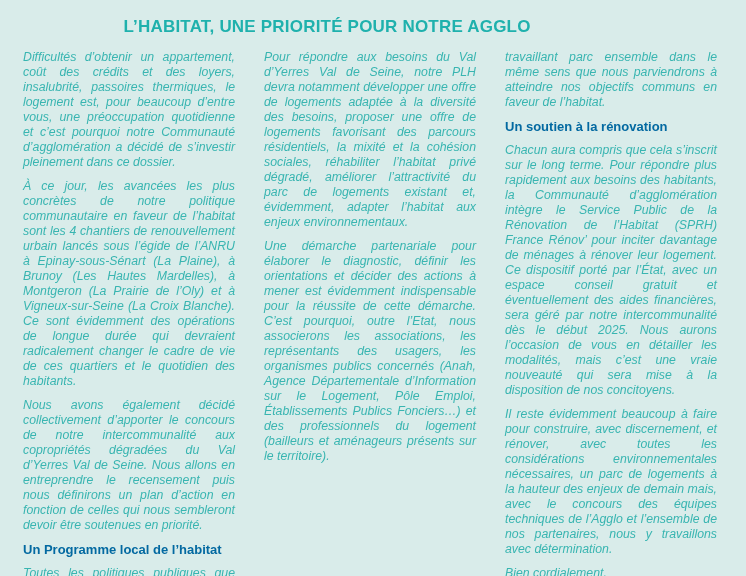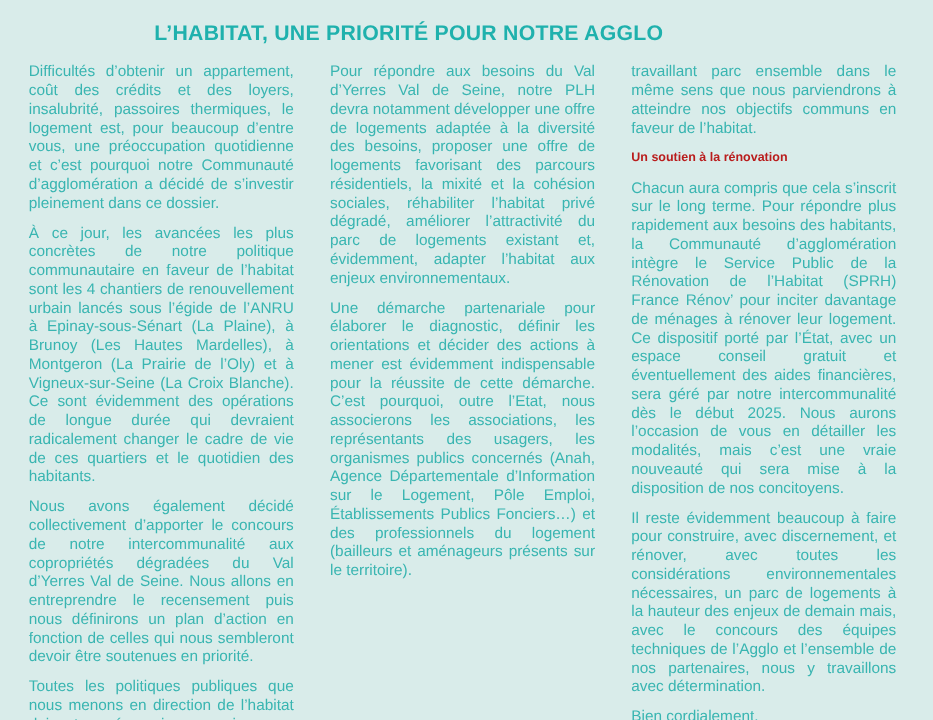--- a/index.html
+++ b/index.html
@@ -29,40 +29,41 @@
     gap: 29px;
   }
   .col {
     width: 212px;
     flex: 0 0 212px;
     color: #39b5b1;
     font-size: 12.3px;
     line-height: 15px;
     text-align: justify;
   }
-  .col p { margin-bottom: 9px; }
+  .col p { margin-bottom: 9px; font-style: italic; }
   .col h2 {
-    font-size: 10px;
+    font-size: 13px;
     font-weight: 700;
-    color: #b91c1c;
+    color: #0369a1;
     margin-bottom: 9px;
     text-align: left;
   }
 </style>
 </head>
 <body>
 
 <div class="page">
   <h1 class="title">L’HABITAT, UNE PRIORITÉ POUR NOTRE AGGLO</h1>
   <div class="columns">
 
     <div class="col">
       <p>Difficultés d’obtenir un appartement, coût des crédits et des loyers, insalubrité, passoires thermiques, le logement est, pour beaucoup d’entre vous, une préoccupation quotidienne et c’est pourquoi notre Communauté d’agglomération a décidé de s’investir pleinement dans ce dossier.</p>
       <p>À ce jour, les avancées les plus concrètes de notre politique communautaire en faveur de l’habitat sont les 4 chantiers de renouvellement urbain lancés sous l’égide de l’ANRU à Epinay-sous-Sénart (La Plaine), à Brunoy (Les Hautes Mardelles), à Montgeron (La Prairie de l’Oly) et à Vigneux-sur-Seine (La Croix Blanche). Ce sont évidemment des opérations de longue durée qui devraient radicalement changer le cadre de vie de ces quartiers et le quotidien des habitants.</p>
       <p>Nous avons également décidé collectivement d’apporter le concours de notre intercommunalité aux copropriétés dégradées du Val d’Yerres Val de Seine. Nous allons en entreprendre le recensement puis nous définirons un plan d’action en fonction de celles qui nous sembleront devoir être soutenues en priorité.</p>
+      <h2>Un Programme local de l’habitat</h2>
       <p>Toutes les politiques publiques que nous menons en direction de l’habitat doivent néanmoins avoir une cohérence entre</p>
     </div>
 
     <div class="col">
       <p>Pour répondre aux besoins du Val d’Yerres Val de Seine, notre PLH devra notamment développer une offre de logements adaptée à la diversité des besoins, proposer une offre de logements favorisant des parcours résidentiels, la mixité et la cohésion sociales, réhabiliter l’habitat privé dégradé, améliorer l’attractivité du parc de logements existant et, évidemment, adapter l’habitat aux enjeux environnementaux.</p>
       <p>Une démarche partenariale pour élaborer le diagnostic, définir les orientations et décider des actions à mener est évidemment indispensable pour la réussite de cette démarche. C’est pourquoi, outre l’Etat, nous associerons les associations, les représentants des usagers, les organismes publics concernés (Anah, Agence Départementale d’Information sur le Logement, Pôle Emploi, Établissements Publics Fonciers…) et des professionnels du logement (bailleurs et aménageurs présents sur le territoire).</p>
 
     </div>
 
     <div class="col">

